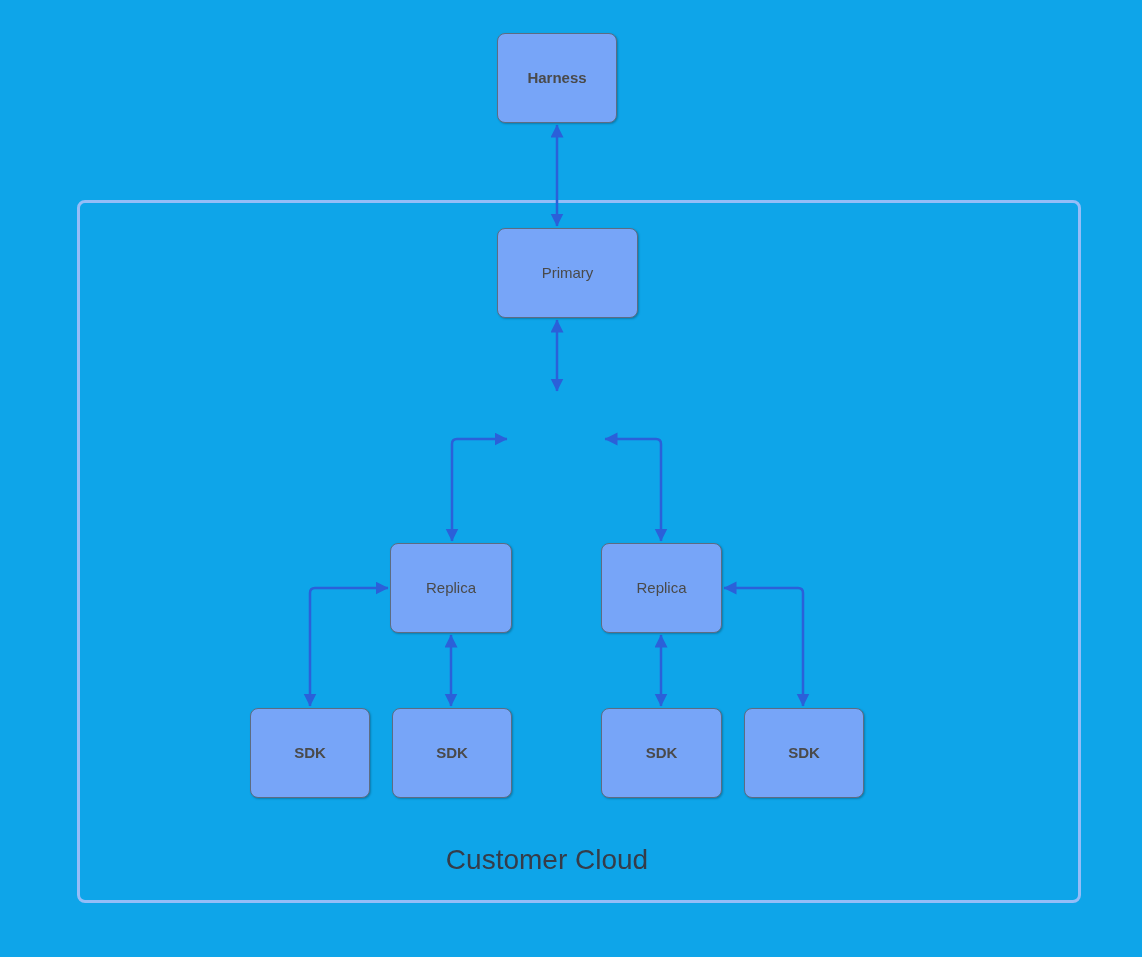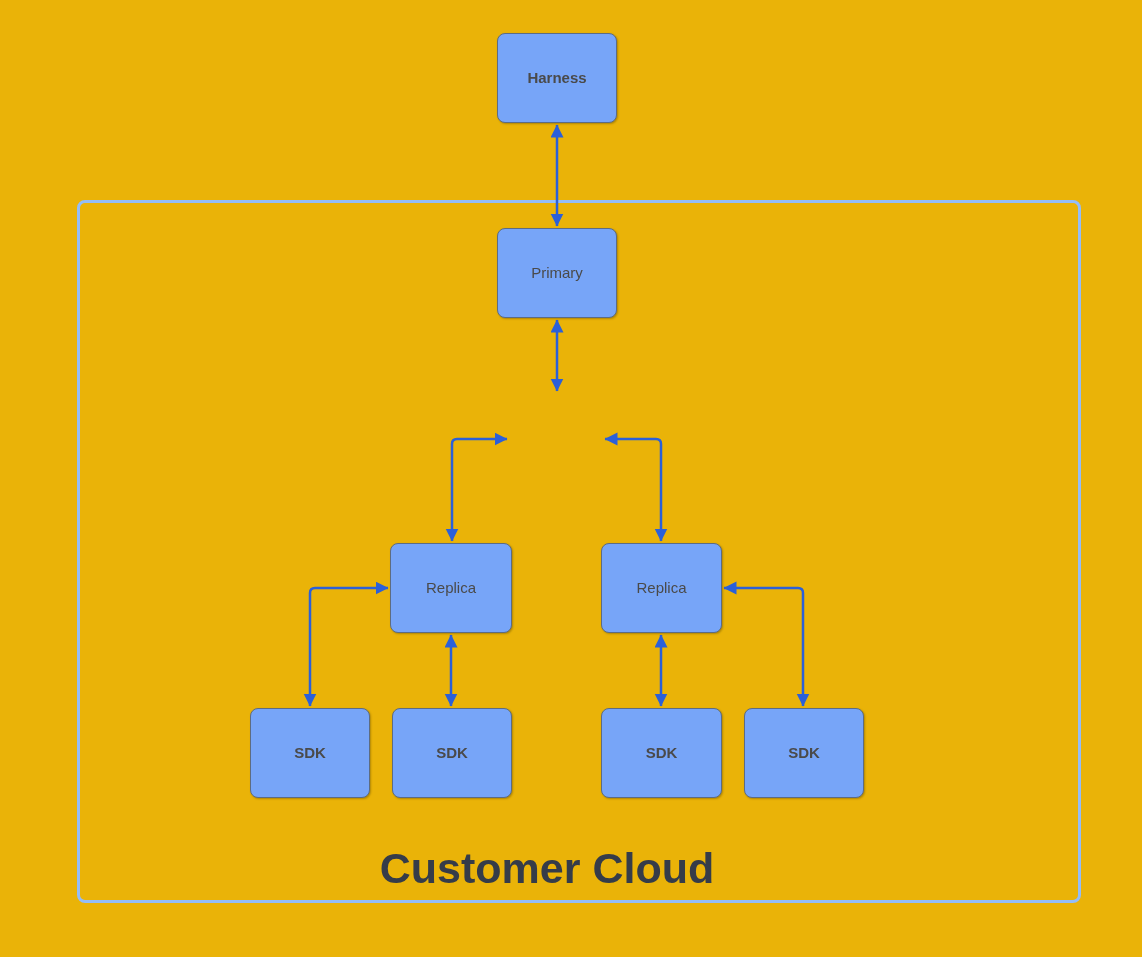--- a/index.html
+++ b/index.html
@@ -13,21 +13,21 @@
     --title: #353C49;
   }
   * { box-sizing: border-box; margin: 0; padding: 0; }
   html, body { background: #ffffff; }
   body { font-family: "Liberation Sans", "DejaVu Sans", sans-serif; }
 
   .canvas {
     position: relative;
     width: 1142px;
     height: 957px;
-    background: #eab308;
+    background: #0ea5e9;
     overflow: hidden;
   }
 
   .cloud-container {
     position: absolute;
     left: 77px;
     top: 200px;
     width: 1004px;
     height: 703px;
     border: 3px solid var(--container-border);
@@ -89,22 +89,22 @@
   .node.cylinder .node-label {
     position: relative;
     top: 7px;
   }
 
   .container-title {
     position: absolute;
     left: 547px;
     top: 844px;
     transform: translateX(-50%);
-    font-size: 43px;
-    font-weight: bold;
+    font-size: 28px;
+    font-weight: normal;
     color: var(--title);
     white-space: nowrap;
     z-index: 2;
   }
 </style>
 </head>
 <body>
 
 <div class="canvas">
 
@@ -123,21 +123,21 @@
     <path class="edge" d="M388 588 L315 588 Q310 588 310 593 L310 706" marker-start="url(#ah)" marker-end="url(#ah)"></path>
     <path class="edge" d="M451 635 L451 706" marker-start="url(#ah)" marker-end="url(#ah)"></path>
     <path class="edge" d="M661 635 L661 706" marker-start="url(#ah)" marker-end="url(#ah)"></path>
     <path class="edge" d="M724 588 L798 588 Q803 588 803 593 L803 706" marker-start="url(#ah)" marker-end="url(#ah)"></path>
   </svg>
 
   <div class="node rect" style="left:497px; top:33px; width:120px; height:90px;">
     <span class="node-label bold">Harness</span>
   </div>
 
-  <div class="node rect" style="left:497px; top:228px; width:120px; height:90px;">
+  <div class="node rect" style="left:497px; top:228px; width:141px; height:90px;">
     <span class="node-label">Primary</span>
   </div>
 
 
   <div class="node rect" style="left:390px; top:543px; width:122px; height:90px;">
     <span class="node-label">Replica</span>
   </div>
 
   <div class="node rect" style="left:601px; top:543px; width:121px; height:90px;">
     <span class="node-label">Replica</span>

